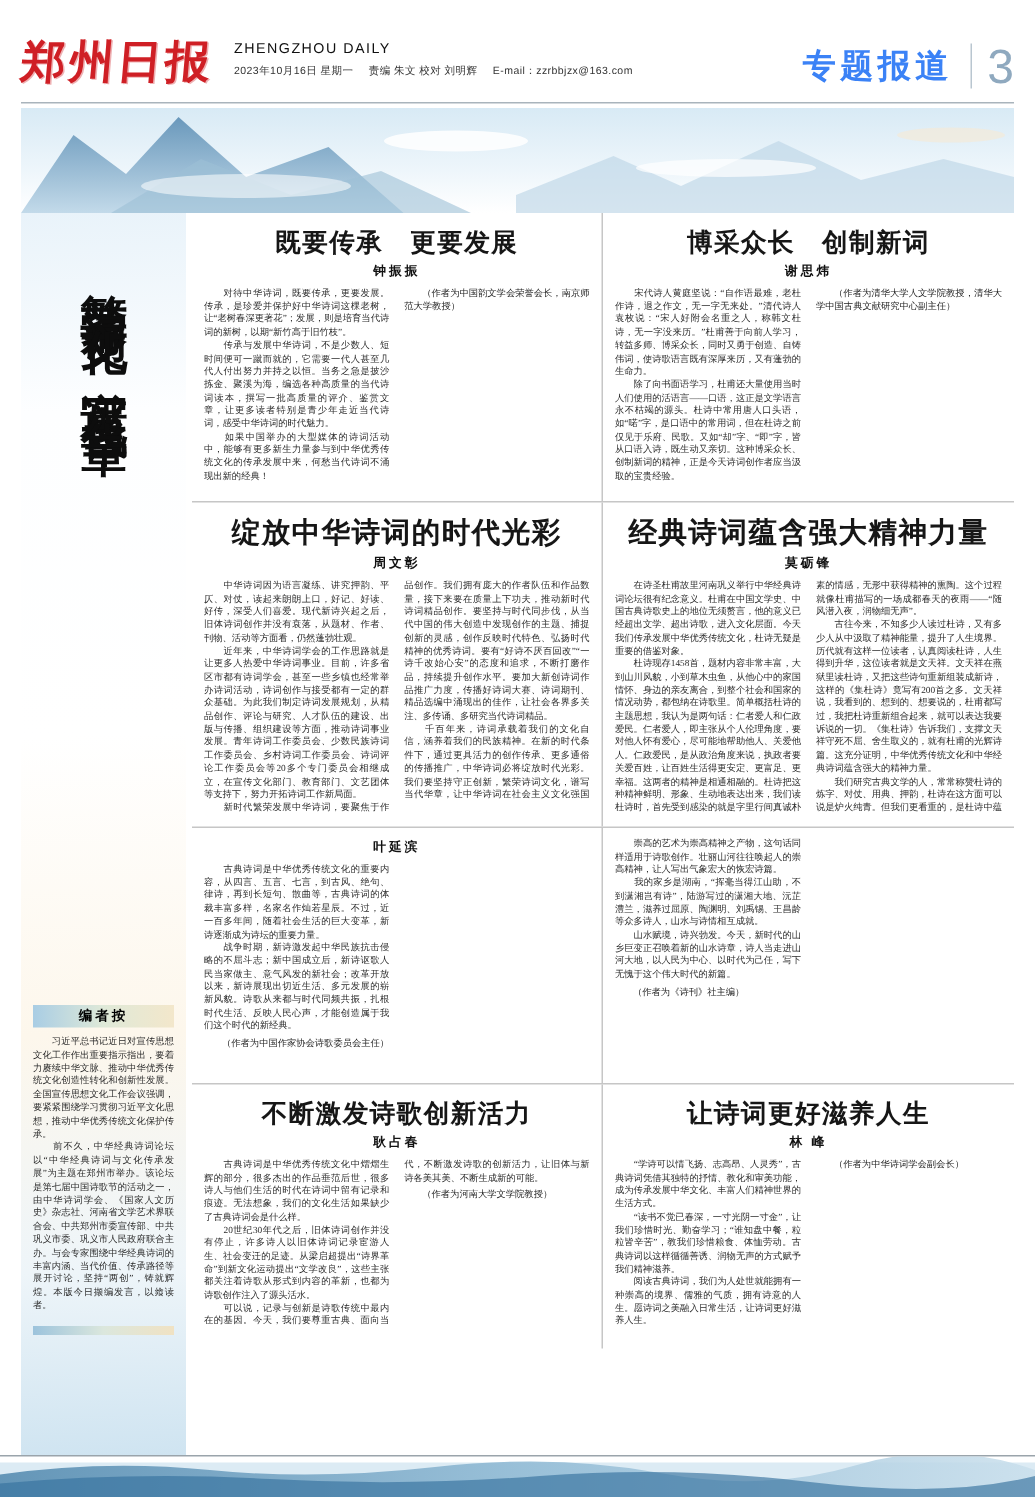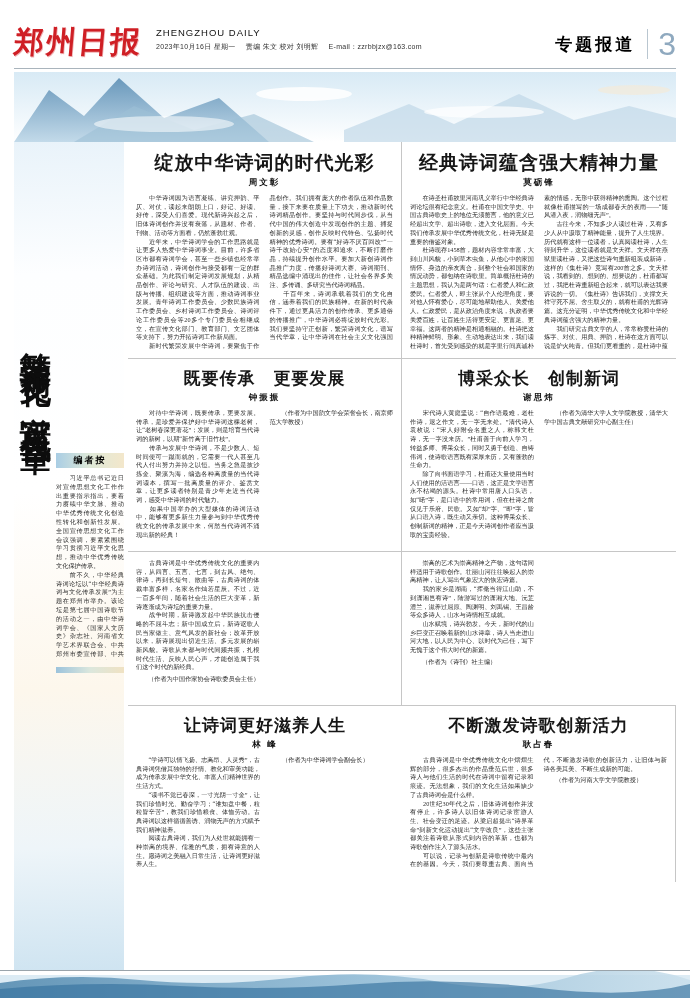--- a/index.html
+++ b/index.html
@@ -7,30 +7,30 @@
         font-family:"Liberation Serif","DejaVu Serif",serif;color:#222;}
   
   .masthead{position:absolute;top:24px;left:14px;right:14px;height:42px;display:flex;align-items:flex-start;}
   .logo{font-family:"DejaVu Serif",serif;font-weight:900;font-size:30px;line-height:36px;color:#cf1f25;
         letter-spacing:2px;transform:skewX(-5deg);text-shadow:1px 1px 0 rgba(207,31,37,.35);white-space:nowrap;}
   .mh-info{margin-left:14px;padding-top:3px;}
   .mh-eng{font-family:"Liberation Sans",sans-serif;font-weight:normal;font-size:9.5px;letter-spacing:1px;color:#111;}
   .mh-date{font-family:"Liberation Sans",sans-serif;font-size:7px;color:#333;margin-top:4px;letter-spacing:.3px;}
   .mh-date span{margin-right:8px;}
   .mh-right{margin-left:auto;display:flex;align-items:center;padding-top:4px;}
-  .section-name{font-family:"Liberation Sans",sans-serif;font-weight:bold;font-size:17px;color:#000000;letter-spacing:3px;}
+  .section-name{font-family:"Liberation Sans",sans-serif;font-weight:bold;font-size:22px;color:#3b82f6;letter-spacing:3px;}
   .mh-vline{width:1px;height:30px;background:#b9c6d0;margin:0 10px 0 12px;}
   .page-num{font-family:"Liberation Sans",sans-serif;font-size:32px;line-height:32px;color:#8fa9bf;font-weight:400;}
   .header-rule{position:absolute;top:68px;left:14px;right:14px;height:1px;background:#a9b4bc;}
   
   .banner{position:absolute;top:72px;left:14px;width:662px;height:70px;}
   
   .left-strip{position:absolute;top:142px;left:14px;width:110px;height:828px;
       background:linear-gradient(178deg,#e9f3fa 0%,#fdfeff 16%,#ffffff 42%,#fdf7ec 66%,#eef5f9 85%,#cfe4f1 100%);
-      display:flex;flex-direction:row;align-items:center;}
+      display:flex;flex-direction:column;align-items:center;}
   .vtitle{writing-mode:vertical-rl;text-orientation:upright;font-family:"Liberation Sans",sans-serif;
       font-weight:900;font-size:31px;letter-spacing:5px;color:#0d0d0d;margin-top:28px;height:486px;white-space:pre;}
   .ednote{width:94px;margin-top:14px;}
   .ednote-bar{height:15px;background:linear-gradient(90deg,#a9cde4,#dfe9d8,#f3e7cb);
       display:flex;align-items:center;justify-content:center;}
   .ednote-label{font-family:"Liberation Sans",sans-serif;font-weight:bold;font-size:9px;color:#000;letter-spacing:2px;}
   .ednote-body{margin-top:6px;font-size:6.2px;line-height:8.8px;text-align:justify;color:#2b2b2b;
       white-space:pre-line;height:186px;overflow:hidden;}
   .ednote-accent{height:6px;margin-top:7px;background:linear-gradient(90deg,#9cc3dc,#dbe7dd,#f0e2c3);}
   
@@ -112,20 +112,42 @@
         <span class="ednote-label">编者按</span>
       </div>
       <div class="ednote-body">　　习近平总书记近日对宣传思想文化工作作出重要指示指出，要着力赓续中华文脉、推动中华优秀传统文化创造性转化和创新性发展。全国宣传思想文化工作会议强调，要紧紧围绕学习贯彻习近平文化思想，推动中华优秀传统文化保护传承。
 　　前不久，中华经典诗词论坛以“中华经典诗词与文化传承发展”为主题在郑州市举办。该论坛是第七届中国诗歌节的活动之一，由中华诗词学会、《国家人文历史》杂志社、河南省文学艺术界联合会、中共郑州市委宣传部、中共巩义市委、巩义市人民政府联合主办。与会专家围绕中华经典诗词的丰富内涵、当代价值、传承路径等展开讨论，坚持“两创”，铸就辉煌。本版今日撷编发言，以飨读者。</div>
       <div class="ednote-accent"></div>
     </div>
   </div>
 
   <div class="main">
 
+    <div class="band b2">
+      <div class="article first">
+        <div class="art-title">既要传承　更要发展</div>
+        <div class="art-author">钟振振</div>
+        <div class="art-body">
+          <span class="art-text">　　对待中华诗词，既要传承，更要发展。传承，是珍爱并保护好中华诗词这棵老树，让“老树春深更著花”；发展，则是培育当代诗词的新树，以期“新竹高于旧竹枝”。
+　　传承与发展中华诗词，不是少数人、短时间便可一蹴而就的，它需要一代人甚至几代人付出努力并持之以恒。当务之急是披沙拣金、聚溪为海，编选各种高质量的当代诗词读本，撰写一批高质量的评介、鉴赏文章，让更多读者特别是青少年走近当代诗词，感受中华诗词的时代魅力。
+　　如果中国举办的大型媒体的诗词活动中，能够有更多新生力量参与到中华优秀传统文化的传承发展中来，何愁当代诗词不涌现出新的经典！</span>
+          <span class="art-credit">（作者为中国韵文学会荣誉会长，南京师范大学教授）</span>
+        </div>
+      </div>
+      <div class="article">
+        <div class="art-title">博采众长　创制新词</div>
+        <div class="art-author">谢思炜</div>
+        <div class="art-body">
+          <span class="art-text">　　宋代诗人黄庭坚说：“自作语最难，老杜作诗，退之作文，无一字无来处。”清代诗人袁枚说：“宋人好附会名重之人，称韩文杜诗，无一字没来历。”杜甫善于向前人学习，转益多师、博采众长，同时又勇于创造、自铸伟词，使诗歌语言既有深厚来历，又有蓬勃的生命力。
+　　除了向书面语学习，杜甫还大量使用当时人们使用的活语言——口语，这正是文学语言永不枯竭的源头。杜诗中常用唐人口头语，如“喏”字，是口语中的常用词，但在杜诗之前仅见于乐府、民歌。又如“却”字、“即”字，皆从口语入诗，既生动又亲切。这种博采众长、创制新词的精神，正是今天诗词创作者应当汲取的宝贵经验。</span>
+          <span class="art-credit">（作者为清华大学人文学院教授，清华大学中国古典文献研究中心副主任）</span>
+        </div>
+      </div>
+    </div>
+
     <div class="band b1">
       <div class="article first">
         <div class="art-title">绽放中华诗词的时代光彩</div>
         <div class="art-author">周文彰</div>
         <div class="art-body">
           <span class="art-text">　　中华诗词因为语言凝练、讲究押韵、平仄、对仗，读起来朗朗上口，好记、好读、好传，深受人们喜爱。现代新诗兴起之后，旧体诗词创作并没有衰落，从题材、作者、刊物、活动等方面看，仍然蓬勃壮观。
 　　近年来，中华诗词学会的工作思路就是让更多人热爱中华诗词事业。目前，许多省区市都有诗词学会，甚至一些乡镇也经常举办诗词活动，诗词创作与接受都有一定的群众基础。为此我们制定诗词发展规划，从精品创作、评论与研究、人才队伍的建设、出版与传播、组织建设等方面，推动诗词事业发展。青年诗词工作委员会、少数民族诗词工作委员会、乡村诗词工作委员会、诗词评论工作委员会等20多个专门委员会相继成立，在宣传文化部门、教育部门、文艺团体等支持下，努力开拓诗词工作新局面。
 　　新时代繁荣发展中华诗词，要聚焦于作品创作。我们拥有庞大的作者队伍和作品数量，接下来要在质量上下功夫，推动新时代诗词精品创作。要坚持与时代同步伐，从当代中国的伟大创造中发现创作的主题、捕捉创新的灵感，创作反映时代特色、弘扬时代精神的优秀诗词。要有“好诗不厌百回改”“一诗千改始心安”的态度和追求，不断打磨作品，持续提升创作水平。要加大新创诗词作品推广力度，传播好诗词大赛、诗词期刊、精品选编中涌现出的佳作，让社会各界多关注、多传诵、多研究当代诗词精品。
 　　千百年来，诗词承载着我们的文化自信，涵养着我们的民族精神。在新的时代条件下，通过更具活力的创作传承、更多通俗的传播推广，中华诗词必将绽放时代光彩。我们要坚持守正创新，繁荣诗词文化，谱写当代华章，让中华诗词在社会主义文化强国建设和中华民族现代文明建设中发挥更大作用！</span>
           
@@ -137,79 +159,58 @@
         <div class="art-body">
           <span class="art-text">　　在诗圣杜甫故里河南巩义举行中华经典诗词论坛很有纪念意义。杜甫在中国文学史、中国古典诗歌史上的地位无须赘言，他的意义已经超出文学、超出诗歌，进入文化层面。今天我们传承发展中华优秀传统文化，杜诗无疑是重要的借鉴对象。
 　　杜诗现存1458首，题材内容非常丰富，大到山川风貌，小到草木虫鱼，从他心中的家国情怀、身边的亲友离合，到整个社会和国家的情况动势，都包纳在诗歌里。简单概括杜诗的主题思想，我认为是两句话：仁者爱人和仁政爱民。仁者爱人，即主张从个人伦理角度，要对他人怀有爱心，尽可能地帮助他人、关爱他人。仁政爱民，是从政治角度来说，执政者要关爱百姓，让百姓生活得更安定、更富足、更幸福。这两者的精神是相通相融的。杜诗把这种精神鲜明、形象、生动地表达出来，我们读杜诗时，首先受到感染的就是字里行间真诚朴素的情感，无形中获得精神的熏陶。这个过程就像杜甫描写的一场成都春天的夜雨——“随风潜入夜，润物细无声”。
 　　古往今来，不知多少人读过杜诗，又有多少人从中汲取了精神能量，提升了人生境界。历代就有这样一位读者，认真阅读杜诗，人生得到升华，这位读者就是文天祥。文天祥在燕狱里读杜诗，又把这些诗句重新组装成新诗，这样的《集杜诗》竟写有200首之多。文天祥说，我看到的、想到的、想要说的，杜甫都写过，我把杜诗重新组合起来，就可以表达我要诉说的一切。《集杜诗》告诉我们，支撑文天祥守死不屈、舍生取义的，就有杜甫的光辉诗篇。这充分证明，中华优秀传统文化和中华经典诗词蕴含强大的精神力量。
 　　我们研究古典文学的人，常常称赞杜诗的炼字、对仗、用典、押韵，杜诗在这方面可以说是炉火纯青。但我们更看重的，是杜诗中蕴藏的文化精神。杜甫用诗歌让这种精神感动每一位读者，让中华优秀传统文化薪火相传、赓续绵延。</span>
           
         </div>
       </div>
     </div>
 
-    <div class="band b2">
-      <div class="article first">
-        <div class="art-title">既要传承　更要发展</div>
-        <div class="art-author">钟振振</div>
-        <div class="art-body">
-          <span class="art-text">　　对待中华诗词，既要传承，更要发展。传承，是珍爱并保护好中华诗词这棵老树，让“老树春深更著花”；发展，则是培育当代诗词的新树，以期“新竹高于旧竹枝”。
-　　传承与发展中华诗词，不是少数人、短时间便可一蹴而就的，它需要一代人甚至几代人付出努力并持之以恒。当务之急是披沙拣金、聚溪为海，编选各种高质量的当代诗词读本，撰写一批高质量的评介、鉴赏文章，让更多读者特别是青少年走近当代诗词，感受中华诗词的时代魅力。
-　　如果中国举办的大型媒体的诗词活动中，能够有更多新生力量参与到中华优秀传统文化的传承发展中来，何愁当代诗词不涌现出新的经典！</span>
-          <span class="art-credit">（作者为中国韵文学会荣誉会长，南京师范大学教授）</span>
-        </div>
-      </div>
-      <div class="article">
-        <div class="art-title">博采众长　创制新词</div>
-        <div class="art-author">谢思炜</div>
-        <div class="art-body">
-          <span class="art-text">　　宋代诗人黄庭坚说：“自作语最难，老杜作诗，退之作文，无一字无来处。”清代诗人袁枚说：“宋人好附会名重之人，称韩文杜诗，无一字没来历。”杜甫善于向前人学习，转益多师、博采众长，同时又勇于创造、自铸伟词，使诗歌语言既有深厚来历，又有蓬勃的生命力。
-　　除了向书面语学习，杜甫还大量使用当时人们使用的活语言——口语，这正是文学语言永不枯竭的源头。杜诗中常用唐人口头语，如“喏”字，是口语中的常用词，但在杜诗之前仅见于乐府、民歌。又如“却”字、“即”字，皆从口语入诗，既生动又亲切。这种博采众长、创制新词的精神，正是今天诗词创作者应当汲取的宝贵经验。</span>
-          <span class="art-credit">（作者为清华大学人文学院教授，清华大学中国古典文献研究中心副主任）</span>
-        </div>
-      </div>
-    </div>
-
     <div class="band b3">
       <div class="article first">
+        <div class="art-author">叶延滨</div>
         <div class="art-body">
           <span class="art-text">　　古典诗词是中华优秀传统文化的重要内容，从四言、五言、七言，到古风、绝句、律诗，再到长短句、散曲等，古典诗词的体裁丰富多样，名家名作灿若星辰。不过，近一百多年间，随着社会生活的巨大变革，新诗逐渐成为诗坛的重要力量。
 　　战争时期，新诗激发起中华民族抗击侵略的不屈斗志；新中国成立后，新诗讴歌人民当家做主、意气风发的新社会；改革开放以来，新诗展现出切近生活、多元发展的崭新风貌。诗歌从来都与时代同频共振，扎根时代生活、反映人民心声，才能创造属于我们这个时代的新经典。</span>
           <span class="art-credit">（作者为中国作家协会诗歌委员会主任）</span>
         </div>
       </div>
       <div class="article">
         <div class="art-body">
           <span class="art-text">　　崇高的艺术为崇高精神之产物，这句话同样适用于诗歌创作。壮丽山河往往唤起人的崇高精神，让人写出气象宏大的恢宏诗篇。
 　　我的家乡是湖南，“挥毫当得江山助，不到潇湘岂有诗”，陆游写过的潇湘大地、沅芷澧兰，滋养过屈原、陶渊明、刘禹锡、王昌龄等众多诗人，山水与诗情相互成就。
 　　山水赋境，诗兴勃发。今天，新时代的山乡巨变正召唤着新的山水诗章，诗人当走进山河大地，以人民为中心、以时代为己任，写下无愧于这个伟大时代的新篇。</span>
           <span class="art-credit">（作者为《诗刊》社主编）</span>
         </div>
       </div>
     </div>
 
     <div class="band b4">
+      <div class="article first">
+        <div class="art-title">不断激发诗歌创新活力</div>
+        <div class="art-author">耿占春</div>
+        <div class="art-body">
+          <span class="art-text">　　古典诗词是中华优秀传统文化中熠熠生辉的部分，很多杰出的作品垂范后世，很多诗人与他们生活的时代在诗词中留有记录和痕迹。无法想象，我们的文化生活如果缺少了古典诗词会是什么样。
+　　20世纪30年代之后，旧体诗词创作并没有停止，许多诗人以旧体诗词记录宦游人生、社会变迁的足迹。从梁启超提出“诗界革命”到新文化运动提出“文学改良”，这些主张都关注着诗歌从形式到内容的革新，也都为诗歌创作注入了源头活水。
+　　可以说，记录与创新是诗歌传统中最内在的基因。今天，我们要尊重古典、面向当代，不断激发诗歌的创新活力，让旧体与新诗各美其美、不断生成新的可能。</span>
+          <span class="art-credit">（作者为河南大学文学院教授）</span>
+        </div>
+      </div>
       <div class="article">
         <div class="art-title">让诗词更好滋养人生</div>
         <div class="art-author">林  峰</div>
         <div class="art-body">
           <span class="art-text">　　“学诗可以情飞扬、志高昂、人灵秀”，古典诗词凭借其独特的抒情、教化和审美功能，成为传承发展中华文化、丰富人们精神世界的生活方式。
 　　“读书不觉已春深，一寸光阴一寸金”，让我们珍惜时光、勤奋学习；“谁知盘中餐，粒粒皆辛苦”，教我们珍惜粮食、体恤劳动。古典诗词以这样循循善诱、润物无声的方式赋予我们精神滋养。
 　　阅读古典诗词，我们为人处世就能拥有一种崇高的境界、儒雅的气质，拥有诗意的人生。愿诗词之美融入日常生活，让诗词更好滋养人生。</span>
           <span class="art-credit">（作者为中华诗词学会副会长）</span>
-        </div>
-      </div>
-      <div class="article first">
-        <div class="art-title">不断激发诗歌创新活力</div>
-        <div class="art-author">耿占春</div>
-        <div class="art-body">
-          <span class="art-text">　　古典诗词是中华优秀传统文化中熠熠生辉的部分，很多杰出的作品垂范后世，很多诗人与他们生活的时代在诗词中留有记录和痕迹。无法想象，我们的文化生活如果缺少了古典诗词会是什么样。
-　　20世纪30年代之后，旧体诗词创作并没有停止，许多诗人以旧体诗词记录宦游人生、社会变迁的足迹。从梁启超提出“诗界革命”到新文化运动提出“文学改良”，这些主张都关注着诗歌从形式到内容的革新，也都为诗歌创作注入了源头活水。
-　　可以说，记录与创新是诗歌传统中最内在的基因。今天，我们要尊重古典、面向当代，不断激发诗歌的创新活力，让旧体与新诗各美其美、不断生成新的可能。</span>
-          <span class="art-credit">（作者为河南大学文学院教授）</span>
         </div>
       </div>
     </div>
 
   </div>
 
   <div class="footer-rule"></div>
   <div class="bottom-wave">
     <svg width="690" height="27" viewBox="0 0 690 27">
       <defs>

